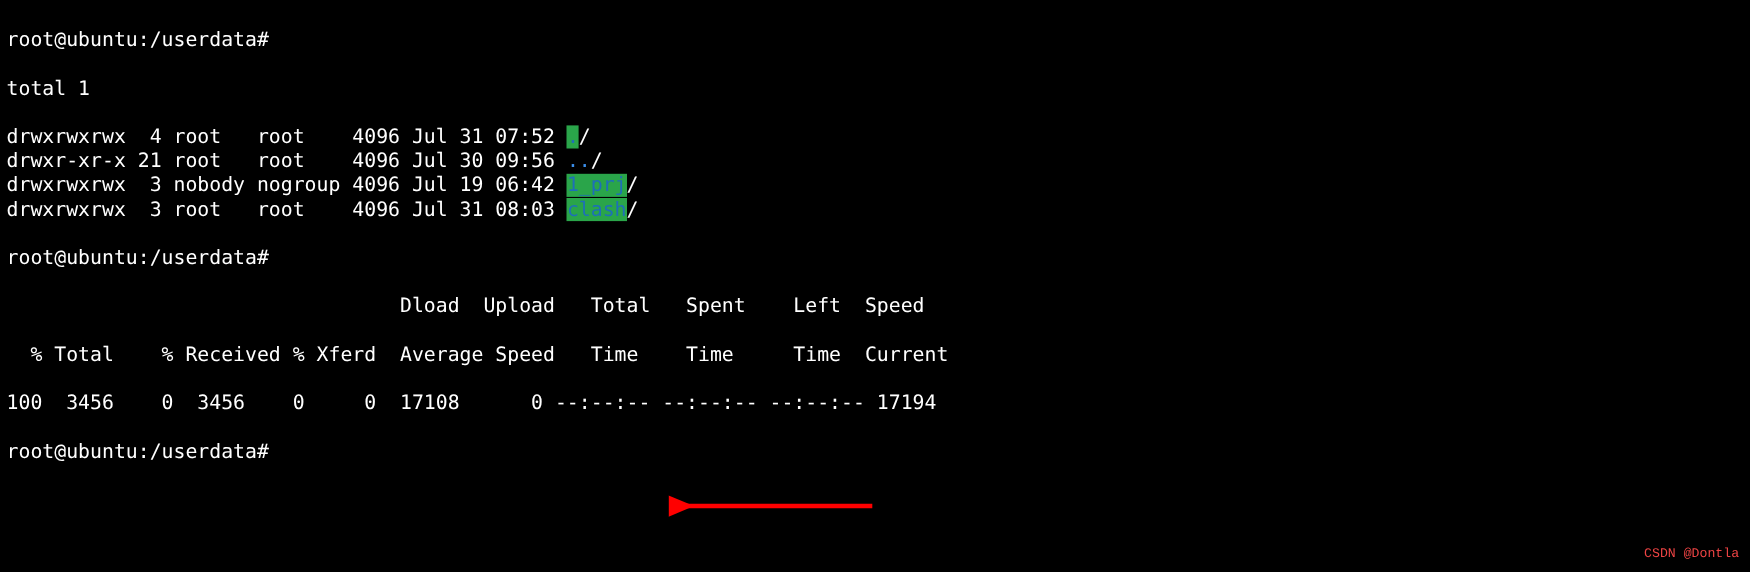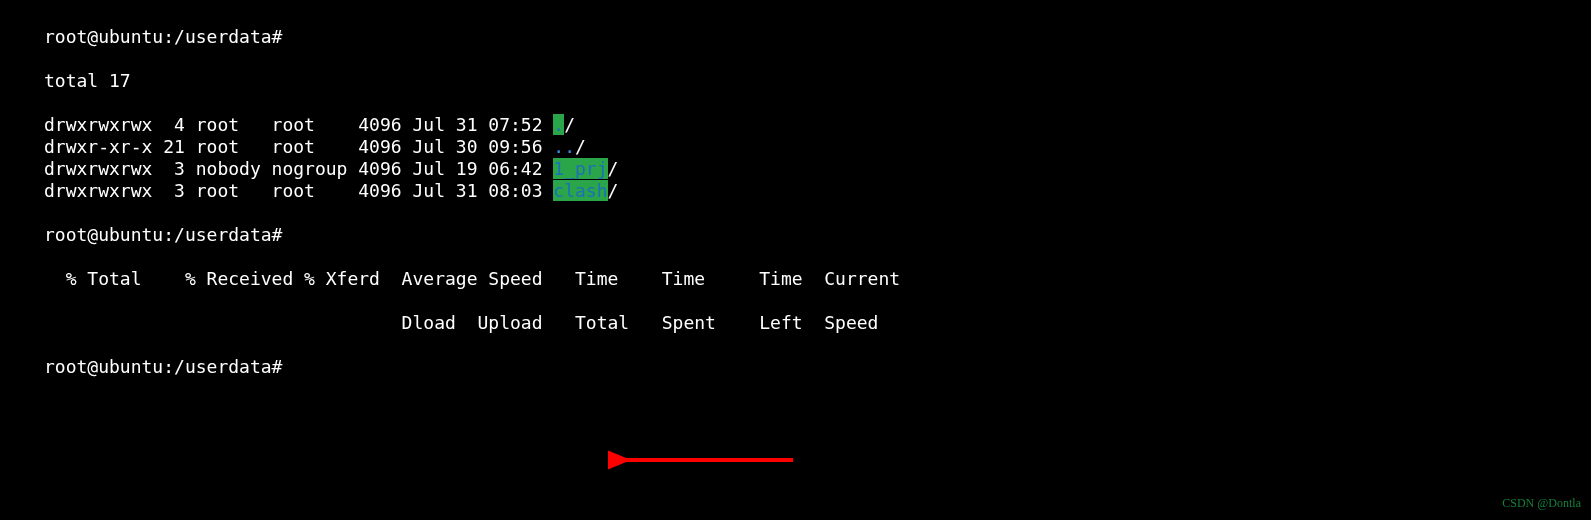--- a/index.html
+++ b/index.html
@@ -12,52 +12,53 @@
     line-height: 22px;
     width: 1591px;
     height: 520px;
     overflow: hidden;
     position: relative;
   }
   .term {
     padding: 4px 6px;
     white-space: pre;
   }
-  .line { white-space: pre; margin-left: 38px; }
+  .line { white-space: pre; }
   .dir-hl {
     background: #2aa54a;
     color: #1e6fb8;
   }
   .blue { color: #3b8eea; }
   .arrow {
     position: absolute;
     left: 608px;
     top: 448px;
     pointer-events: none;
   }
   .watermark {
     position: absolute;
     right: 10px;
     bottom: 6px;
     font-size: 12px;
-    color: #15803d;
-    font-family: Liberation Serif, serif;
+    color: #ef4444;
+    font-family: Liberation Mono, monospace;
     text-align: right;
   }
 </style>
 </head>
 <body>
 
 <div class="term">
 <div class="line"><span>root@ubuntu:/userdata#</span></div>
-<div class="line">total 17</div>
+<div class="line">total 1</div>
 <div id="ll1-rows"><div class="line"><span>drwxrwxrwx  4 root   root    4096 Jul 31 07:52 </span><span class="dir-hl">.</span><span>/</span></div><div class="line"><span>drwxr-xr-x 21 root   root    4096 Jul 30 09:56 </span><span class="blue">..</span><span>/</span></div><div class="line"><span>drwxrwxrwx  3 nobody nogroup 4096 Jul 19 06:42 </span><span class="dir-hl">1_prj</span><span>/</span></div><div class="line"><span>drwxrwxrwx  3 root   root    4096 Jul 31 08:03 </span><span class="dir-hl">clash</span><span>/</span></div></div>
 <div class="line"><span>root@ubuntu:/userdata#</span></div>
+<div class="line">                                 Dload  Upload   Total   Spent    Left  Speed</div>
 <div class="line">  % Total    % Received % Xferd  Average Speed   Time    Time     Time  Current</div>
-<div class="line">                                 Dload  Upload   Total   Spent    Left  Speed</div>
+<div class="line">100  3456    0  3456    0     0  17108      0 --:--:-- --:--:-- --:--:-- 17194</div>
 <div class="line"><span>root@ubuntu:/userdata#</span></div>
 
 
 
 
 
 
 </div>
 
 <svg class="arrow" width="190" height="24">

